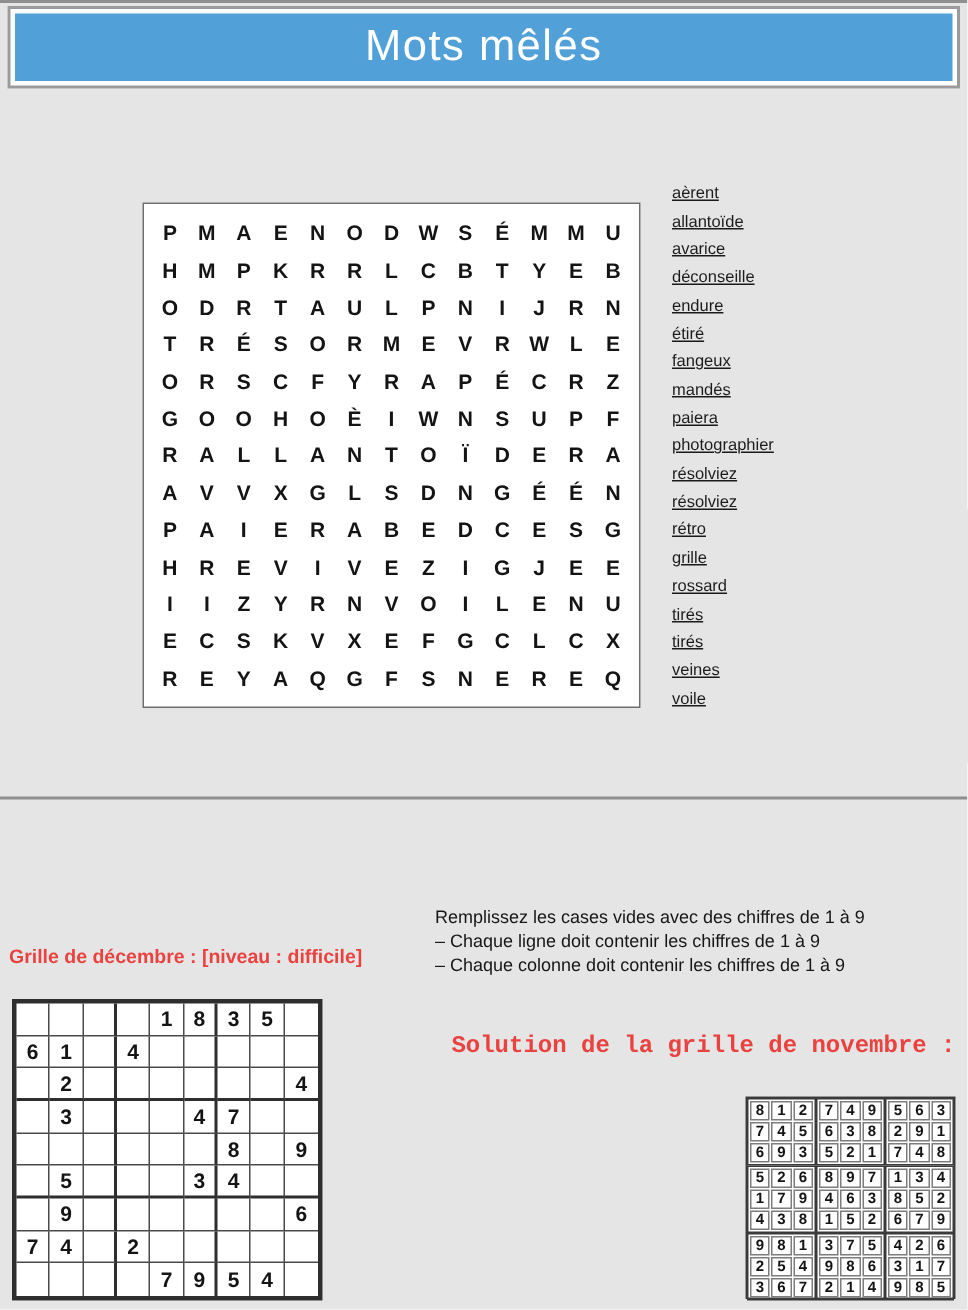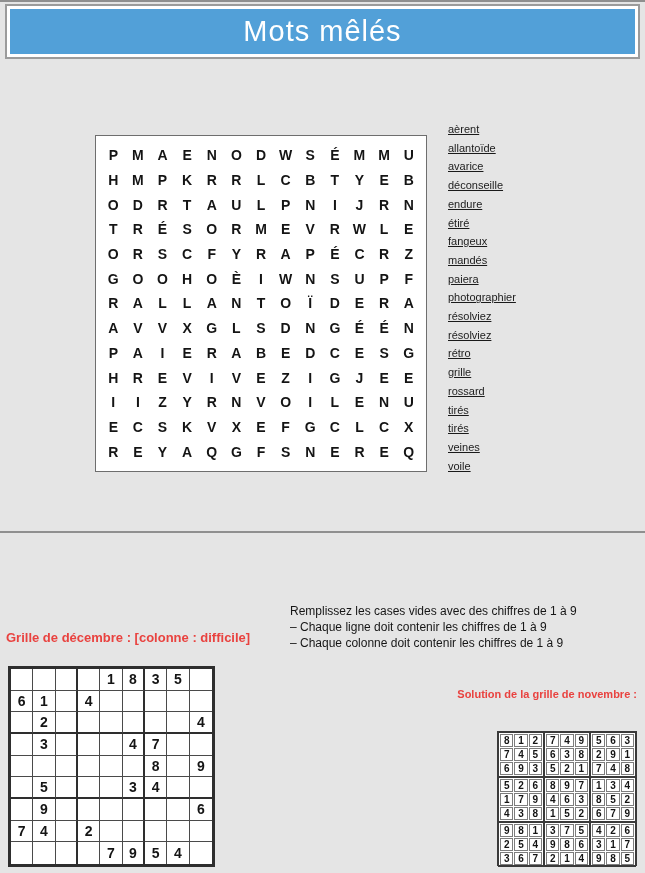--- a/index.html
+++ b/index.html
@@ -36,21 +36,21 @@
   .ws-words { position:absolute; left:448px; top:120px;text-decoration:underline; }
   .ws-word { font-size:11px; line-height:18.7px; color:#1c1c1c; white-space:nowrap; }
 
   
   .instructions { position:absolute; left:290px; top:603px; width:340px; }
   .instr-line { font-size:12px; line-height:16px; color:#161616; white-space:nowrap; }
   .puzzle-label {
     position:absolute; left:6px; top:630px; font-size:13px; font-weight:bold; white-space:nowrap;
   }
   .solution-label {
-    position:absolute; right:8px; top:688px; font-size:11px; font-weight:bold; white-space:nowrap;
+    position:absolute; right:8px; top:688px; font-size:16px; font-weight:bold; white-space:nowrap;font-family:Liberation Mono, monospace;
   }
 
   
   .sudoku-grid {
     position:absolute; left:8px; top:666px; width:207px; height:201px;
     border:3px solid #2e2e2e; box-sizing:border-box; background:#ffffff;
     display:grid; grid-template-columns:repeat(9,1fr); grid-template-rows:repeat(9,1fr);
   }
   .sudoku-grid .cell {
     border-right:1.5px solid #4a4a4a; border-bottom:1.5px solid #4a4a4a;
@@ -288,21 +288,21 @@
 
   <div class="rule" id="mid-rule"></div>
 
 
   <div class="instructions" id="instructions">
       <div class="instr-line">Remplissez les cases vides avec des chiffres de 1 à 9</div>
       <div class="instr-line">– Chaque ligne doit contenir les chiffres de 1 à 9</div>
       <div class="instr-line">– Chaque colonne doit contenir les chiffres de 1 à 9</div>
     </div>
 
-  <div class="puzzle-label" id="puzzle-label" style="color: rgb(233, 66, 63);">Grille de décembre : [colonne : difficile]</div>
+  <div class="puzzle-label" id="puzzle-label" style="color: rgb(233, 66, 63);">Grille de décembre : [niveau : difficile]</div>
 
   <div class="sudoku-grid" id="sudoku-puzzle">
       <div class="cell"></div>
       <div class="cell"></div>
       <div class="cell thick-r"></div>
       <div class="cell"></div>
       <div class="cell">1</div>
       <div class="cell thick-r">8</div>
       <div class="cell">3</div>
       <div class="cell">5</div>

